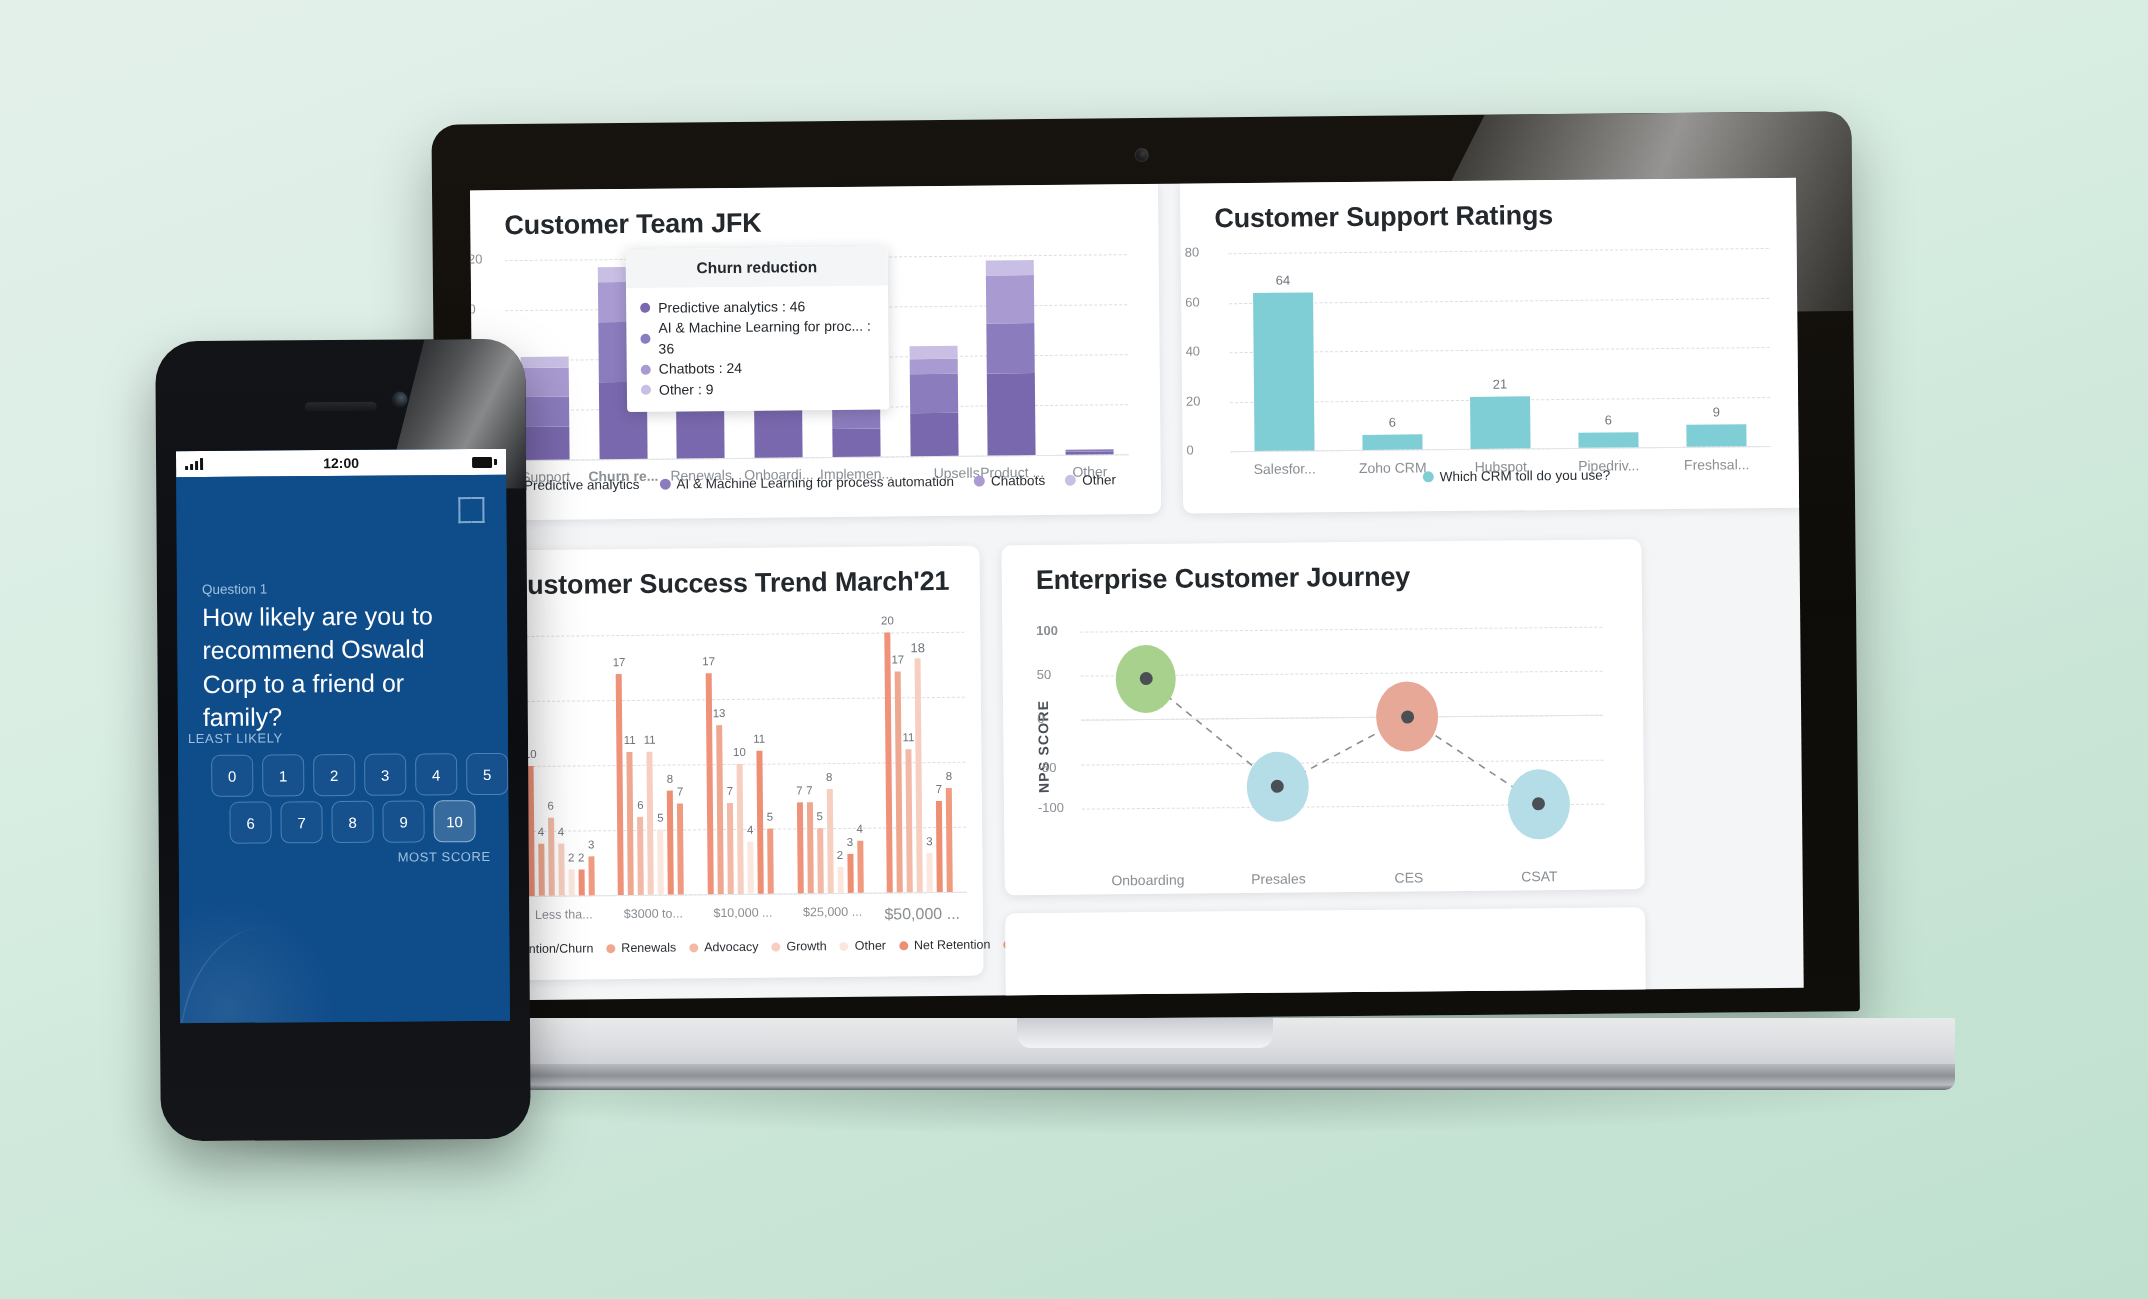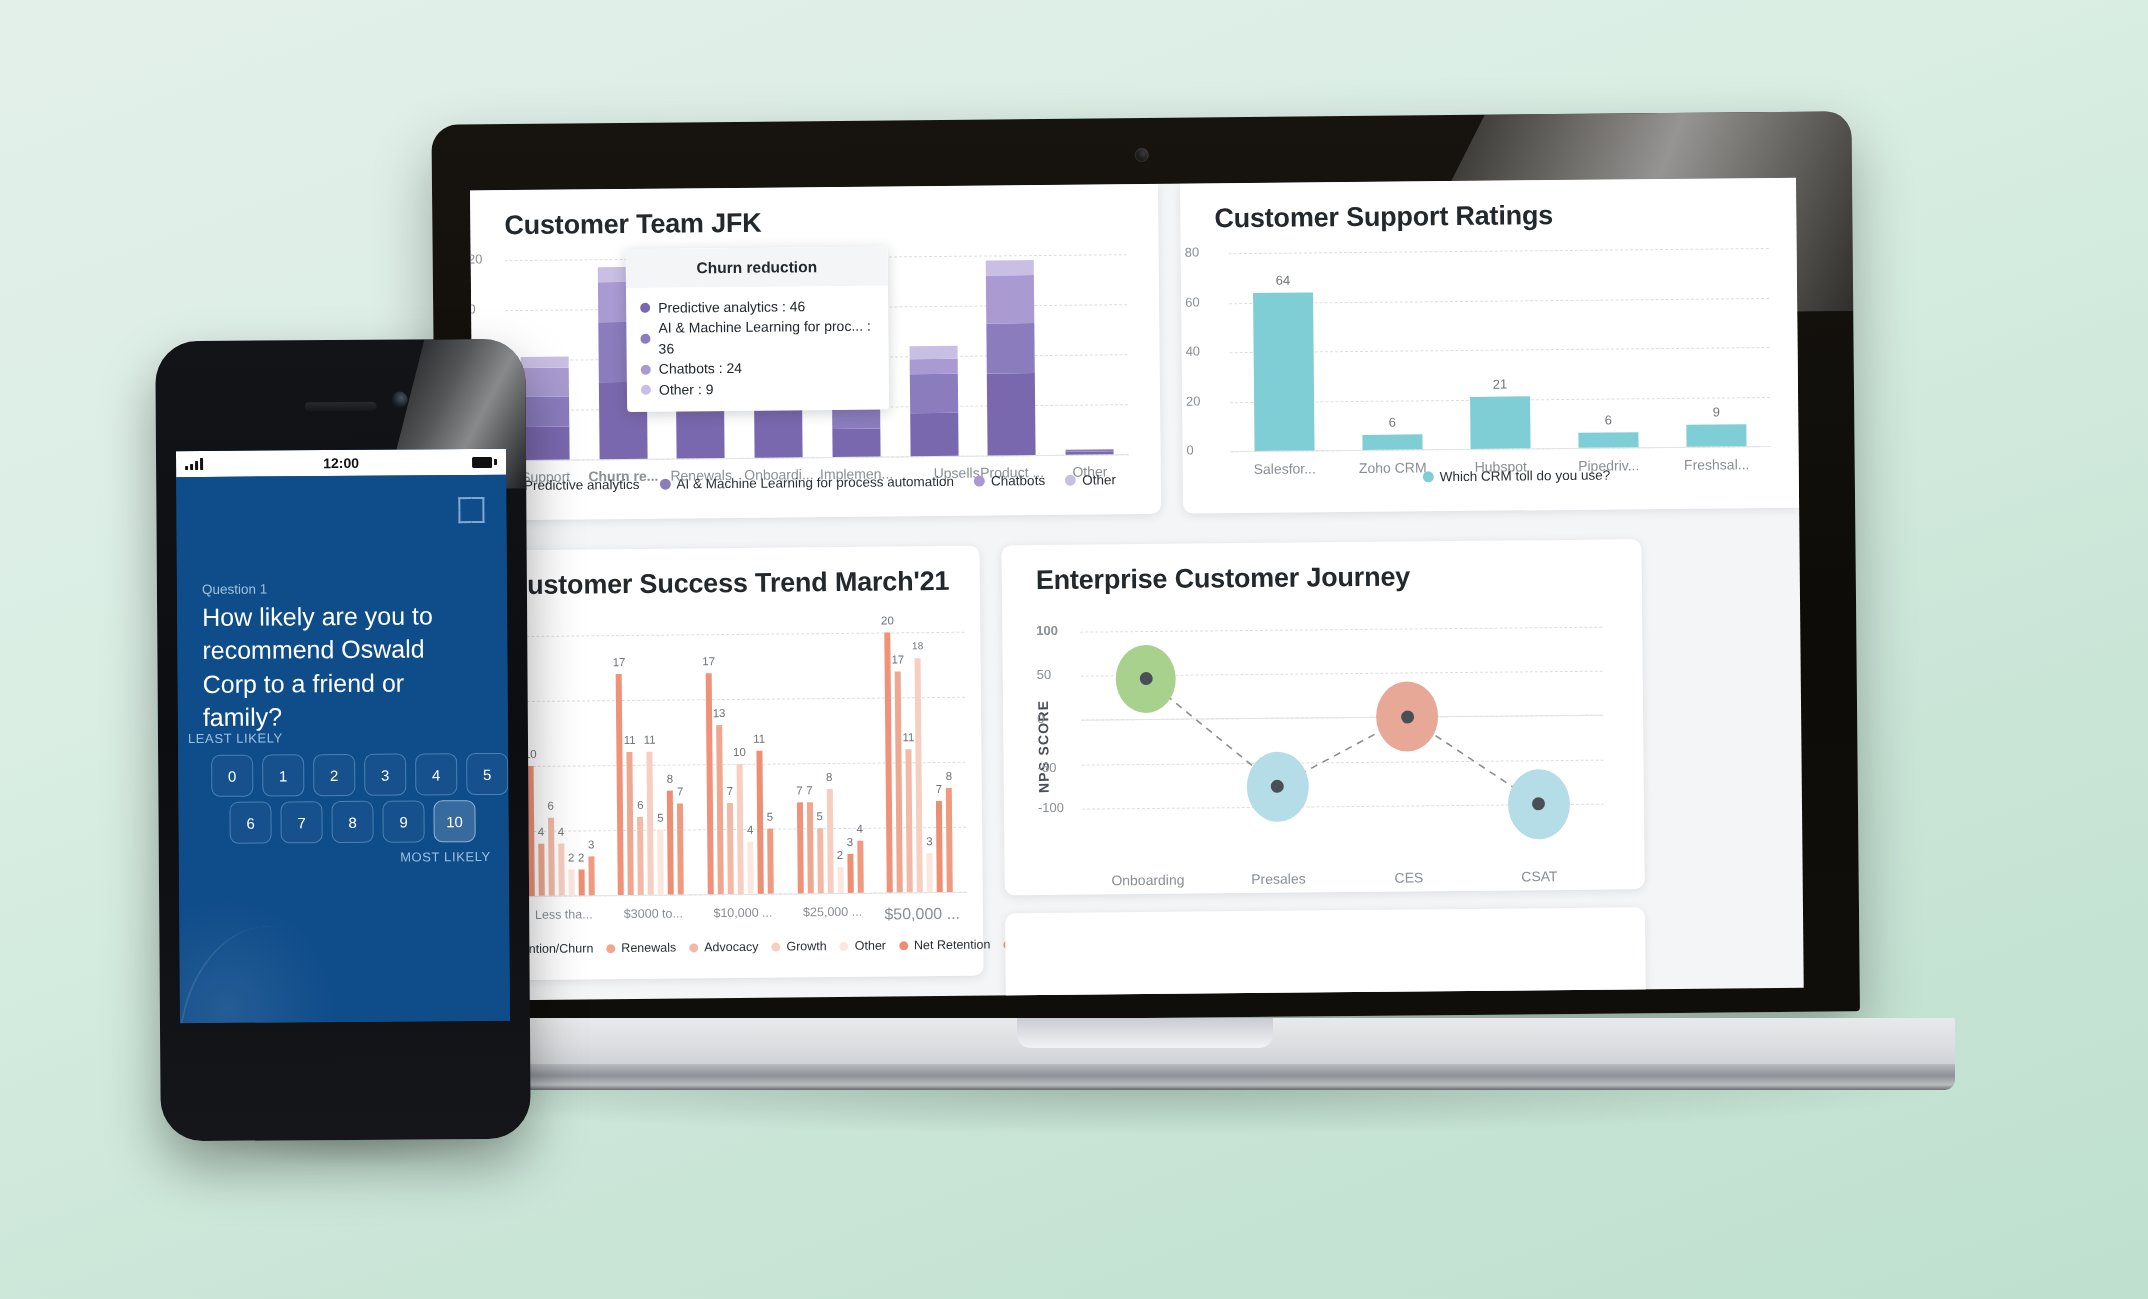--- a/index.html
+++ b/index.html
@@ -383,21 +383,21 @@
                 <div class="bar" style="left:338.55999999999995px;width:5.990399999999998px;height:52px;background:#f09a80;"></div>
                 <div class="bar-val" style="left:330.55999999999995px;top:190px;width:21.990399999999998px;font-size:11.5px;">4</div>
                 <div class="xtick" style="left:268.79999999999995px;top:272px;width:89.6px;font-size:12.5px;">$25,000 ...</div>
                 <div class="bar" style="left:368.256px;width:5.990399999999998px;height:260px;background:#ef9279;"></div>
                 <div class="bar-val" style="left:360.256px;top:-18px;width:21.990399999999998px;font-size:11.5px;">20</div>
                 <div class="bar" style="left:378.23999999999995px;width:5.990399999999998px;height:221px;background:#f0a78f;"></div>
                 <div class="bar-val" style="left:370.23999999999995px;top:21px;width:21.990399999999998px;font-size:11.5px;">17</div>
                 <div class="bar" style="left:388.224px;width:5.990399999999998px;height:143px;background:#f3b9a6;"></div>
                 <div class="bar-val" style="left:380.224px;top:99px;width:21.990399999999998px;font-size:11.5px;">11</div>
                 <div class="bar" style="left:398.20799999999997px;width:5.990399999999998px;height:234px;background:#f7cfc1;"></div>
-                <div class="bar-val" style="left:390.20799999999997px;top:8px;width:21.990399999999998px;font-size:10px;">18</div>
+                <div class="bar-val" style="left:390.20799999999997px;top:8px;width:21.990399999999998px;font-size:13px;">18</div>
                 <div class="bar" style="left:408.19199999999995px;width:5.990399999999998px;height:39px;background:#fbe7de;"></div>
                 <div class="bar-val" style="left:400.19199999999995px;top:203px;width:21.990399999999998px;font-size:11.5px;">3</div>
                 <div class="bar" style="left:418.17599999999993px;width:5.990399999999998px;height:91px;background:#ee8e72;"></div>
                 <div class="bar-val" style="left:410.17599999999993px;top:151px;width:21.990399999999998px;font-size:11.5px;">7</div>
                 <div class="bar" style="left:428.15999999999997px;width:5.990399999999998px;height:104px;background:#f09a80;"></div>
                 <div class="bar-val" style="left:420.15999999999997px;top:138px;width:21.990399999999998px;font-size:11.5px;">8</div>
                 <div class="xtick" style="left:358.4px;top:273px;width:89.6px;font-size:16px;">$50,000 ...</div>
               </div>
             <div class="legend" id="legend-cst" style="left:10px;top:392px;gap:13px;font-size:12.5px;">
                 <div class="legend-item">
@@ -527,18 +527,18 @@
             <div class="sv-btn">5</div>
           </div>
         <div class="sv-row sv-row-b" id="sv-row-b">
             <div class="sv-btn">6</div>
             <div class="sv-btn">7</div>
             <div class="sv-btn">8</div>
             <div class="sv-btn">9</div>
             <div class="sv-btn sel">10</div>
           </div>
 
-        <div class="sv-most">MOST LIKELY</div>
+        <div class="sv-most">MOST SCORE</div>
       </div>
     </div>
   </div>
 
 </div>
 
 </body></html>

